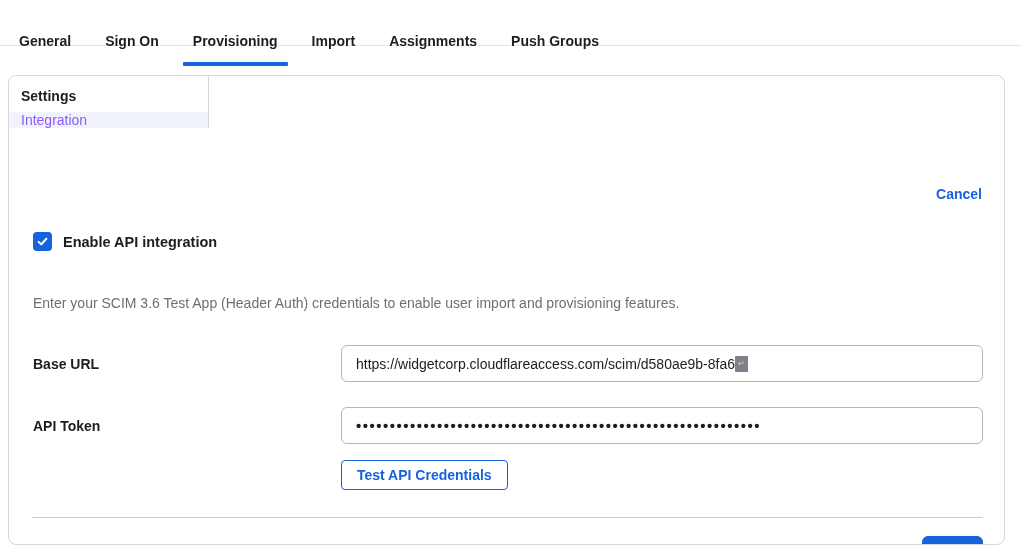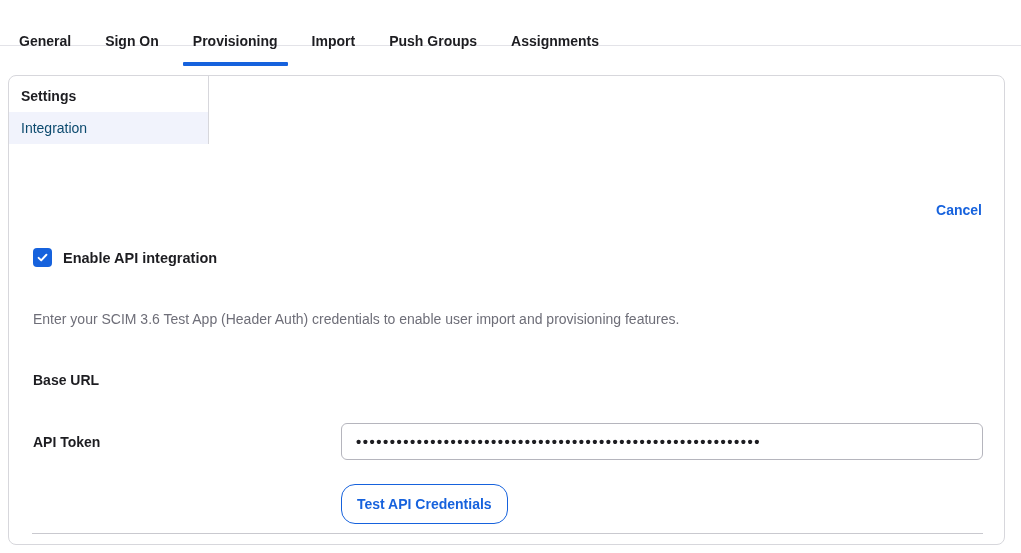--- a/index.html
+++ b/index.html
@@ -62,23 +62,23 @@
     border-right: 1px solid #d7d7dc;
     flex-shrink: 0;
   }
   .side-nav-header {
     padding: 12px 12px 8px 12px;
     font-size: 14px;
     font-weight: 700;
     color: #1d1d21;
   }
   .side-nav-item {
-    padding: 8px 12px;
-    font-size: 14px;
-    color: #0c4a6e;
+    padding: 0 12px;
+    font-size: 14px;
+    color: #8b5cf6;
     cursor: pointer;
   }
   .side-nav-item.selected { background: #f1f3fc; }
 
   
   .content {
     position: relative;
     flex: 1;
   }
   .cancel-link {
@@ -169,25 +169,25 @@
   .password-dots {
     font-size: 15px;
     font-weight: 700;
     letter-spacing: 1.5px;
     color: #1d1d21;
     overflow: hidden;
     white-space: nowrap;
   }
   .test-btn {
     position: absolute;
-    top: 340px; left: 332px;
-    height: 40px;
+    top: 332px; left: 332px;
+    height: 30px;
     padding: 0 15px;
     border: 1px solid #1662dd;
-    border-radius: 14px;
+    border-radius: 4px;
     background: #fff;
     color: #1662dd;
     font-family: inherit;
     font-size: 14px;
     font-weight: 700;
     cursor: pointer;
   }
   .bottom-divider {
     position: absolute;
     top: 389px; left: 23px; right: 21px;
@@ -222,25 +222,25 @@
   </div>
   <div class="tab active">
     <span>Provisioning</span>
     <span class="tab-underline"></span>
   </div>
   <div class="tab">
     <span>Import</span>
     
   </div>
   <div class="tab">
+    <span>Assignments</span>
+    
+  </div>
+  <div class="tab">
     <span>Push Groups</span>
-    
-  </div>
-  <div class="tab">
-    <span>Assignments</span>
     
   </div>
 </nav>
 
 <section class="card">
 
   <aside class="side-nav">
     <div class="side-nav-header">Settings</div>
     <div class="side-nav-item selected">Integration</div>
   </aside>
@@ -255,20 +255,24 @@
           <path d="M3.2 8.4 L6.4 11.6 L12.8 4.6" stroke="#ffffff" stroke-width="2.4" fill="none" stroke-linecap="round" stroke-linejoin="round"></path>
         </svg>
       </span>
       <span class="enable-label">Enable API integration</span>
     </div>
 
     <p class="description">Enter your SCIM 3.6 Test App (Header Auth) credentials to enable user import and provisioning features.</p>
 
     <div class="field-row row-base-url">
       <span class="field-label">Base URL</span>
+      <div class="text-input">
+        <span class="value">https://widgetcorp.cloudflareaccess.com/scim/d580ae9b-8fa6</span>
+        <span class="selection-block">↵</span>
+      </div>
     </div>
 
     <div class="field-row row-api-token">
       <span class="field-label">API Token</span>
       <div class="text-input">
         <span class="password-dots">••••••••••••••••••••••••••••••••••••••••••••••••••••••••••••</span>
       </div>
     </div>
 
     <button class="test-btn">Test API Credentials</button>

